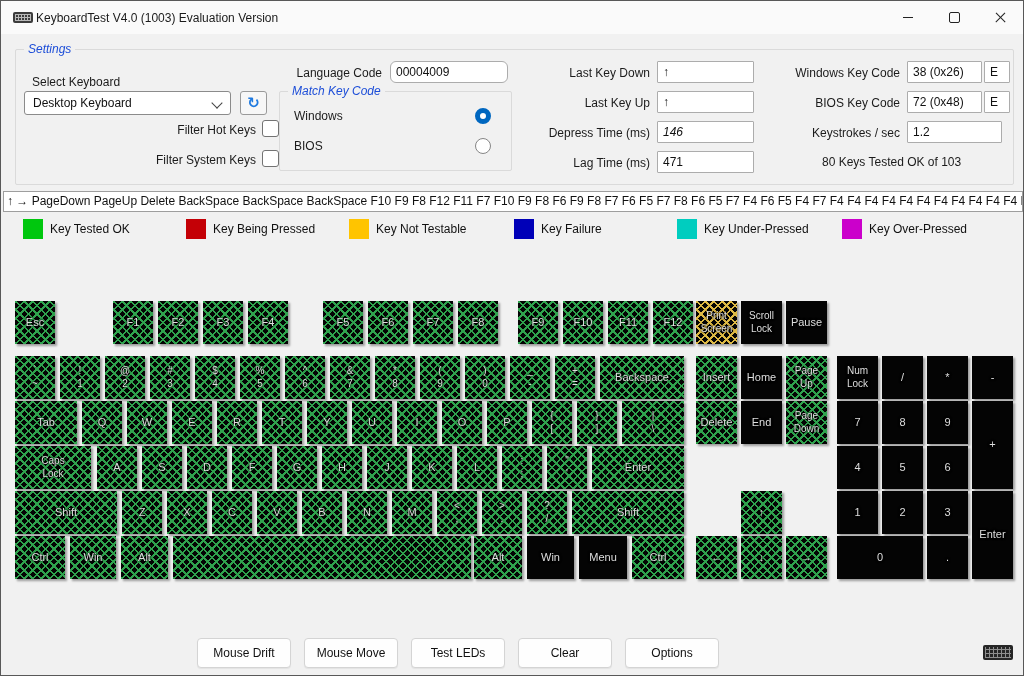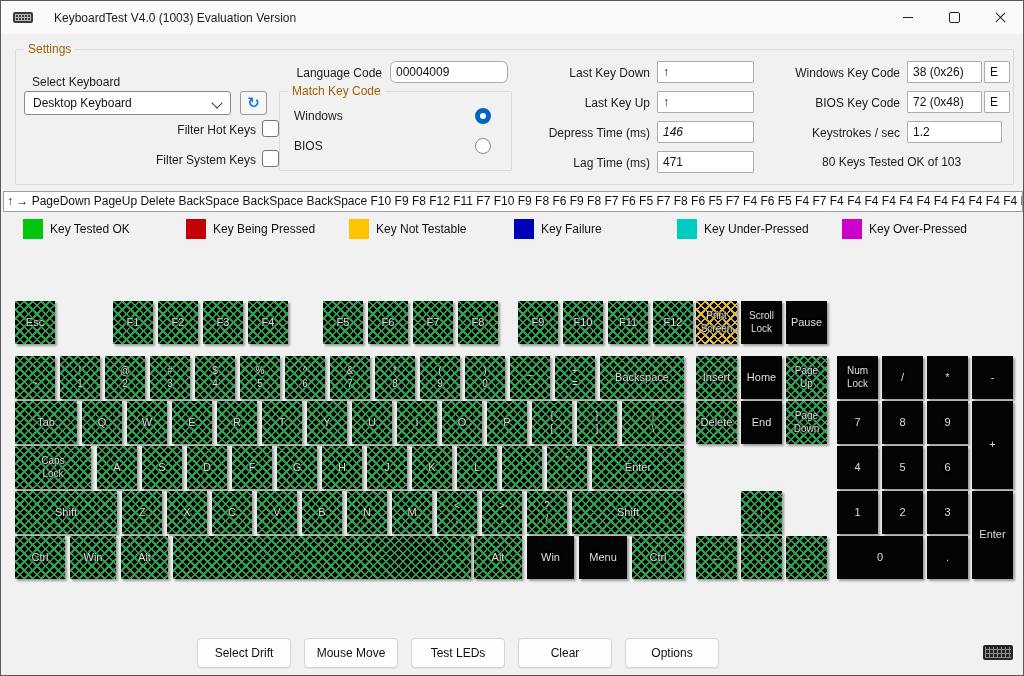--- a/index.html
+++ b/index.html
@@ -1,35 +1,35 @@
 <!DOCTYPE html>
 <html><head>
 <meta charset="utf-8">
 <style>
   html,body{margin:0;padding:0;background:#d8d8d8;}
   .window{position:relative;width:1024px;height:676px;background:#f1f1f1;
     border:1px solid #585858;box-sizing:border-box;overflow:hidden;
     font-family:"Liberation Sans","DejaVu Sans",sans-serif;color:#111;}
   
   .titlebar{position:absolute;left:0;top:0;right:0;height:33px;background:#fafafa;
-    display:flex;align-items:center;padding-left:12px;gap:21px;}
+    display:flex;align-items:center;padding-left:12px;gap:3px;}
   .kbd-icon{position:relative;width:20px;height:11px;background:#3c3c3c;border-radius:2px;flex:0 0 auto;}
   .kbd-icon::before{content:"";position:absolute;inset:2px;
     background-image:repeating-linear-gradient(90deg,#cfcfcf 0 1px,transparent 1px 3px),
                      repeating-linear-gradient(0deg,#cfcfcf 0 1px,transparent 1px 3px);opacity:.85;}
   .title-text{font-size:12px;color:#1b1b1b;}
   .win-controls{position:absolute;right:0;top:0;height:33px;display:flex;}
   .ctl{width:46px;height:33px;display:flex;align-items:center;justify-content:center;position:relative;}
   .ctl-min::before{content:"";width:10px;height:1px;background:#222;}
   .ctl-max::before{content:"";width:9px;height:9px;border:1px solid #222;border-radius:2px;}
   .ctl-close::before,.ctl-close::after{content:"";position:absolute;width:13px;height:1.3px;background:#222;}
   .ctl-close::before{transform:rotate(45deg);} .ctl-close::after{transform:rotate(-45deg);}
   
   .groupbox{position:absolute;border:1px solid #dadada;border-radius:2px;}
-  .grouplabel{position:absolute;top:-8px;left:8px;background:#f1f1f1;padding:0 4px;font-size:12px;color:#a16207;}
+  .grouplabel{position:absolute;top:-8px;left:8px;background:#f1f1f1;padding:0 4px;font-size:12px;color:#1d4ed8;font-style:italic;}
   
   .lbl{position:absolute;font-size:12px;color:#1b1b1b;white-space:nowrap;}
   .fin{position:absolute;height:22px;border:1px solid #acacac;background:#fff;font-size:12px;
     font-family:inherit;padding:0 5px;box-sizing:border-box;color:#111;border-radius:1px;}
   .combo{position:absolute;left:22px;top:89px;width:207px;height:24px;border:1px solid #8b8b8b;border-radius:3px;
     background:#fff;font-size:12px;display:flex;align-items:center;padding-left:8px;box-sizing:border-box;}
   .combo .chev{position:absolute;right:9px;top:7px;width:7px;height:7px;border-left:1.4px solid #444;
     border-bottom:1.4px solid #444;transform:rotate(-45deg);}
   .refresh-btn{position:absolute;left:238px;top:89px;width:27px;height:24px;border:1px solid #9a9a9a;border-radius:3px;
     background:#f7f7f7;display:flex;align-items:center;justify-content:center;font-size:15px;font-weight:bold;color:#1f7ae0;box-sizing:border-box;}
@@ -494,21 +494,21 @@
       </div>
       <div class="key off" style="left: 836px; top: 535px; width: 86px; height: 43px;">
         <span class="ln">0</span>
       </div>
       <div class="key off" style="left: 926px; top: 535px; width: 41px; height: 43px;">
         <span class="ln">.</span>
       </div>
     </div>
 
   <div class="footer">
-      <button class="fbtn">Select Drift</button>
+      <button class="fbtn">Mouse Drift</button>
       <button class="fbtn">Mouse Move</button>
       <button class="fbtn">Test LEDs</button>
       <button class="fbtn">Clear</button>
       <button class="fbtn">Options</button>
     </div>
 
   <span class="kbd-icon-big"></span>
 </div>
 
 </body></html>

